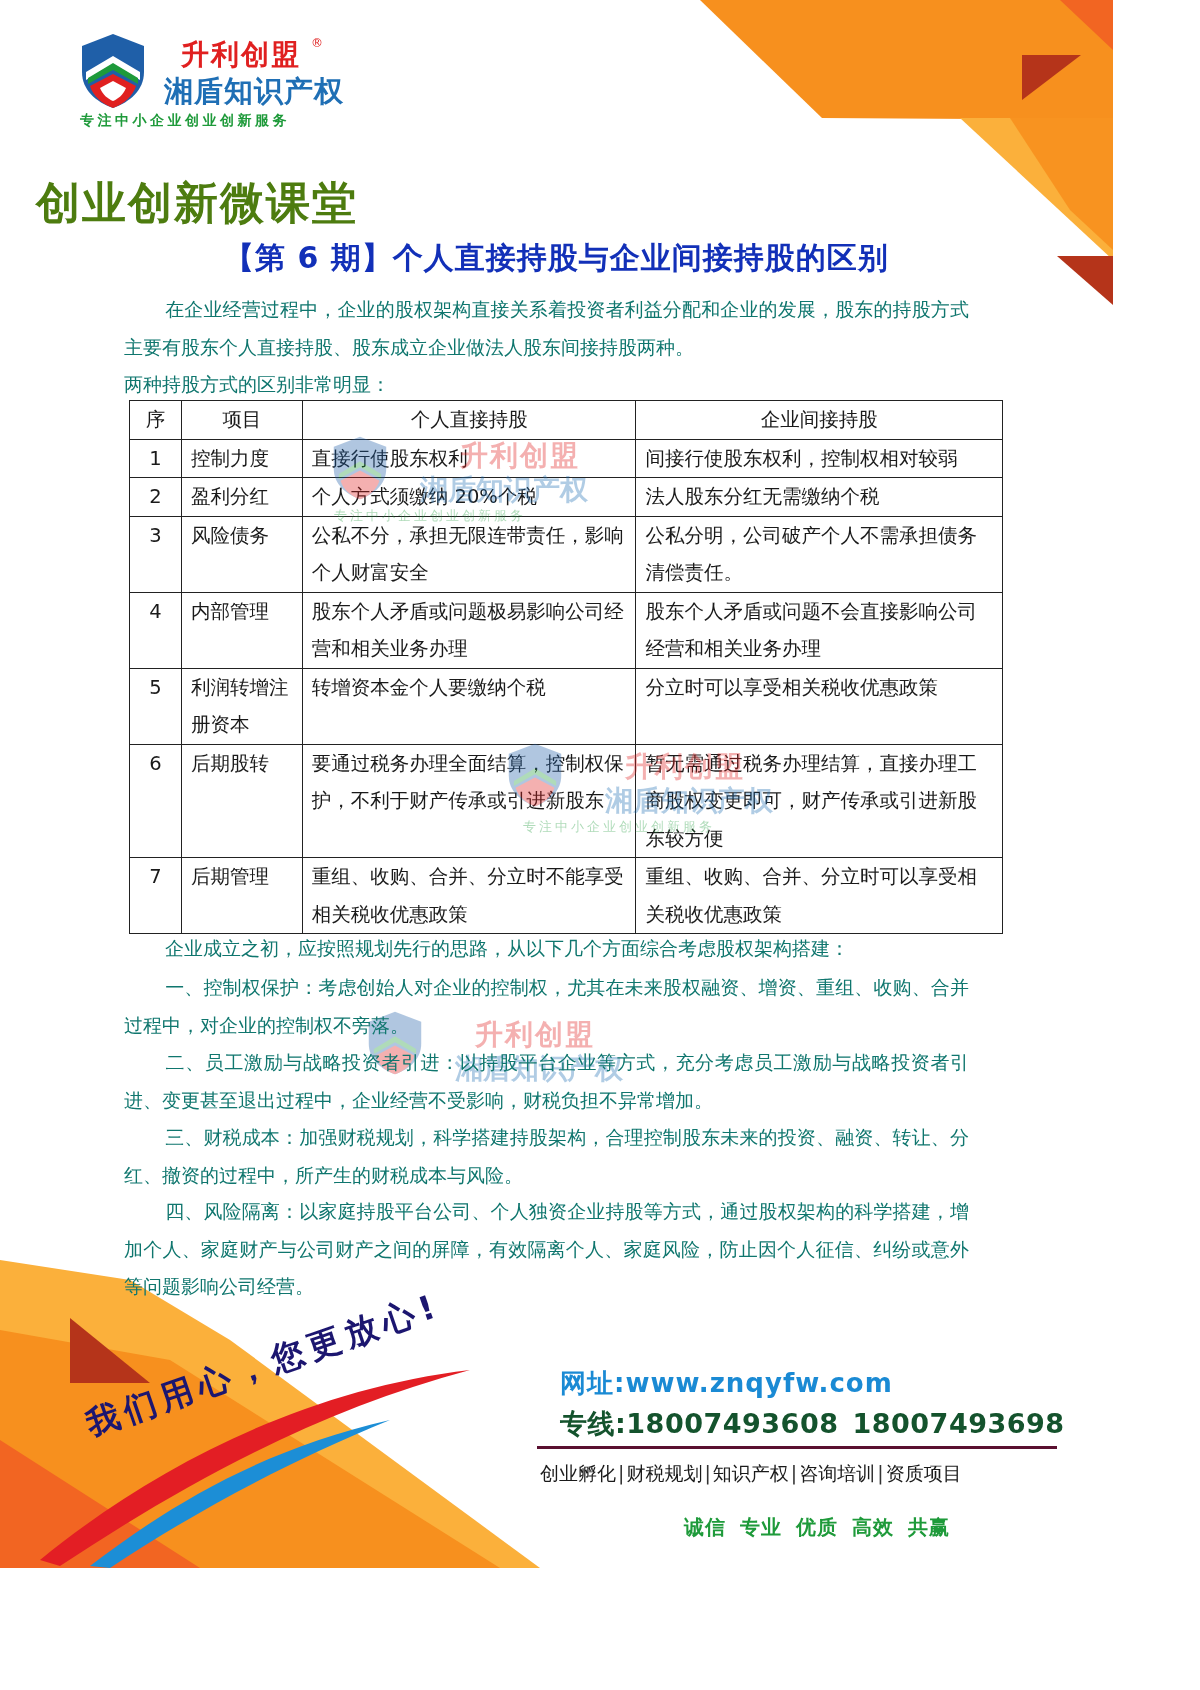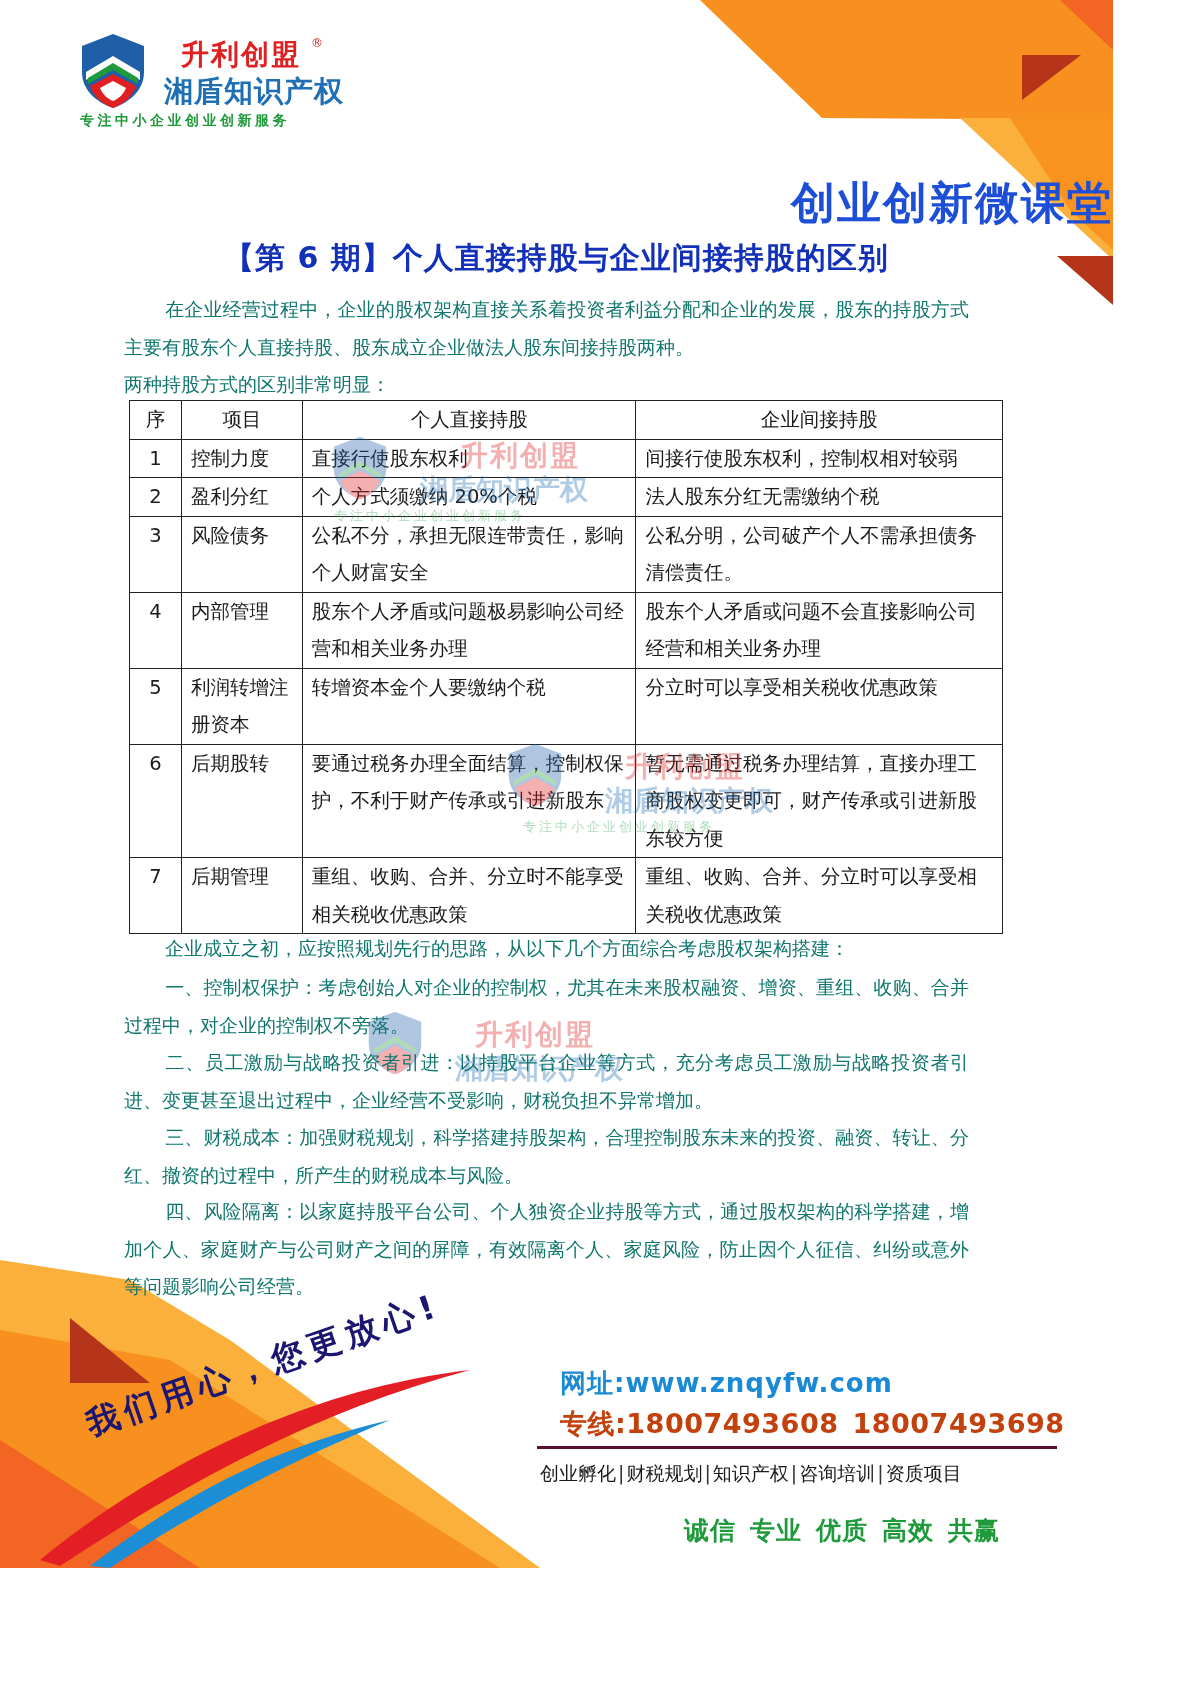--- a/index.html
+++ b/index.html
@@ -12,21 +12,21 @@
 
   
   .logo { position: absolute; left: 78px; top: 32px; width: 280px; height: 100px; }
   .logo-shield { position: absolute; left: 0; top: 0; width: 70px; height: 78px; }
   .logo-brand { position: absolute; left: 103px; top: 4px; font-size: 28px; font-weight: bold; color: #e02020; letter-spacing: 2px; }
   .logo-reg { position: absolute; left: 233px; top: 4px; font-size: 12px; color: #e02020; }
   .logo-sub { position: absolute; left: 86px; top: 40px; font-size: 29px; font-weight: bold; color: #1f6fb5; letter-spacing: 1px; }
   .logo-tagline { position: absolute; left: 2px; top: 80px; font-size: 14px; color: #1e9a3a; letter-spacing: 3.5px; font-weight: bold; white-space: nowrap; }
 
   
-  .main-title { position: absolute; left: 0; width: 1113px; top: 174px; text-align: right; font-size: 44px; font-weight: bold; color: #1d4ed8; letter-spacing: 2px; }
+  .main-title { position: absolute; left: 0; width: 1113px; top: 174px; text-align: left; font-size: 44px; font-weight: bold; color: #4d7c0f; letter-spacing: 2px; padding-left: 36px; }
   .sub-title { position: absolute; left: 0; width: 1113px; top: 238px; text-align: center; font-size: 30px; font-weight: bold; color: #1230b8; letter-spacing: 1px; }
 
   
   .para { position: absolute; left: 124px; width: 845px; font-size: 19px; line-height: 37.5px; color: #0f766e; text-align: justify; }
   .para .indent { display: inline-block; width: 41px; }
 
   
   .cmp-table { position: absolute; left: 129px; top: 400px; width: 874px; border-collapse: collapse; font-size: 19.5px; color: #1a1a1a; }
   .cmp-table th, .cmp-table td { border: 1.6px solid #222; vertical-align: top; line-height: 37.5px; padding: 0 9px; font-weight: normal; }
   .cmp-table th { text-align: center; }
@@ -38,26 +38,26 @@
 
   
   .watermark { position: absolute; opacity: 0.35; pointer-events: none; }
   .wm-brand { position: absolute; font-size: 28px; font-weight: bold; color: #e02020; letter-spacing: 2px; white-space: nowrap; }
   .wm-sub { position: absolute; font-size: 28px; font-weight: bold; color: #1f6fb5; white-space: nowrap; }
   .wm-tag { position: absolute; font-size: 13px; color: #1e9a3a; letter-spacing: 3px; white-space: nowrap; }
 
   
   .slogan { position: absolute; left: 95px; top: 1402px; font-size: 33px; font-weight: bold; color: #1c1670; transform: rotate(-19deg); transform-origin: left bottom; white-space: nowrap; letter-spacing: 6px; }
   .contact-url { position: absolute; left: 560px; top: 1366px; font-size: 26px; font-weight: bold; color: #1a8ad4; letter-spacing: 1px; white-space: nowrap; }
-  .contact-phone { position: absolute; left: 560px; top: 1406px; font-size: 27px; font-weight: bold; color: #c2410c; letter-spacing: 0.5px; white-space: nowrap; }
+  .contact-phone { position: absolute; left: 560px; top: 1406px; font-size: 27px; font-weight: bold; color: #14532d; letter-spacing: 0.5px; white-space: nowrap; }
   .contact-phone .gap { display: inline-block; width: 14px; }
   .footer-rule { position: absolute; left: 537px; top: 1446px; width: 520px; height: 3px; background: #5a1030; }
   .services { position: absolute; left: 540px; top: 1461px; font-size: 19px; color: #1a1a1a; white-space: nowrap; }
   .services .sep { color: #333; padding: 0 2px; }
-  .values { position: absolute; left: 684px; top: 1514px; font-size: 25px; font-weight: bold; color: #1e9a3a; white-space: nowrap; letter-spacing: 1px; }
+  .values { position: absolute; left: 684px; top: 1514px; font-size: 20px; font-weight: bold; color: #1e9a3a; white-space: nowrap; letter-spacing: 1px; }
   .values span { margin-right: 14px; }
 </style>
 </head>
 <body>
 
 <div class="deco" style="left:700px; top:0; width:413px; height:320px;">
   <svg width="413" height="320" viewBox="0 0 413 320">
     <polygon points="0,0 413,0 413,120 122,118" fill="#f7901e"></polygon>
     <polygon points="260,118 413,118 413,260" fill="#fbb03b"></polygon>
     <polygon points="310,118 413,118 413,250 370,210" fill="#f7901e" opacity="0.9"></polygon>

